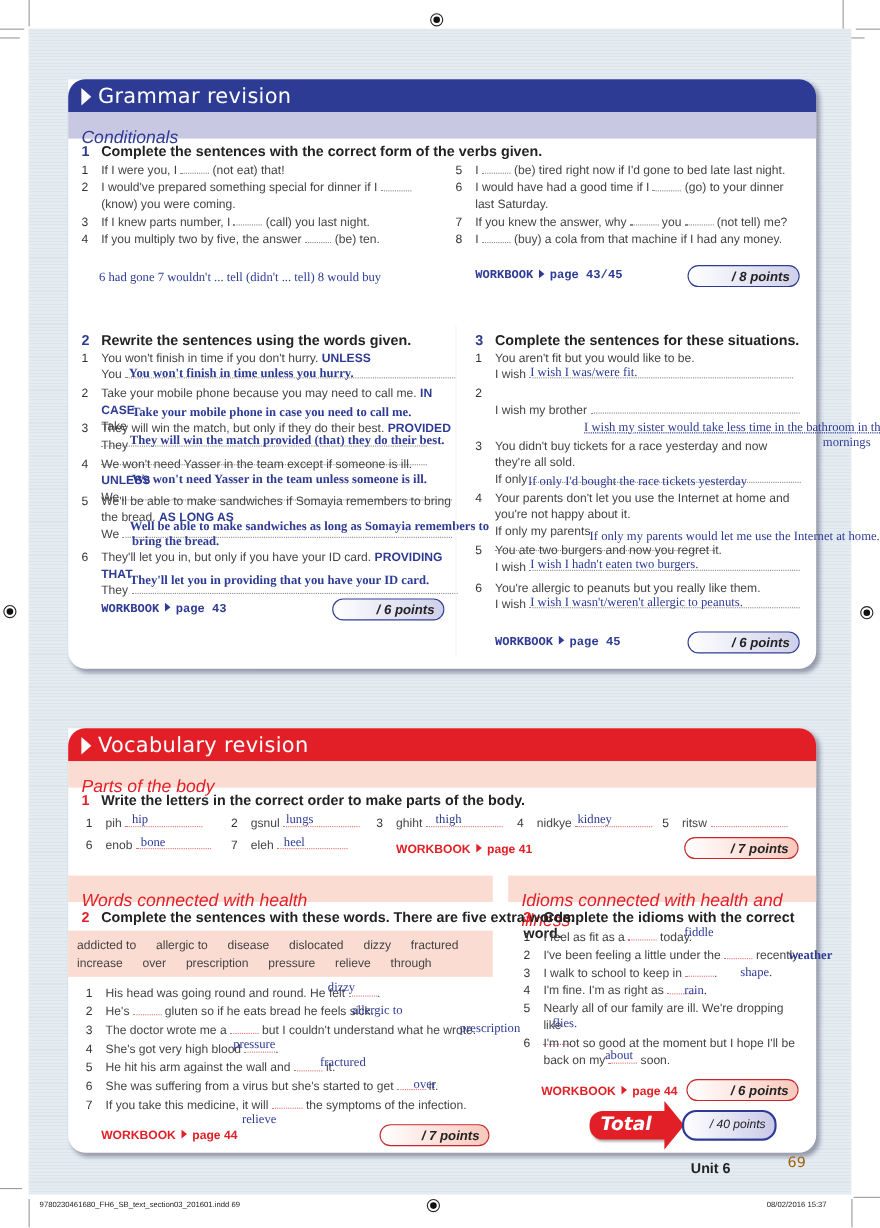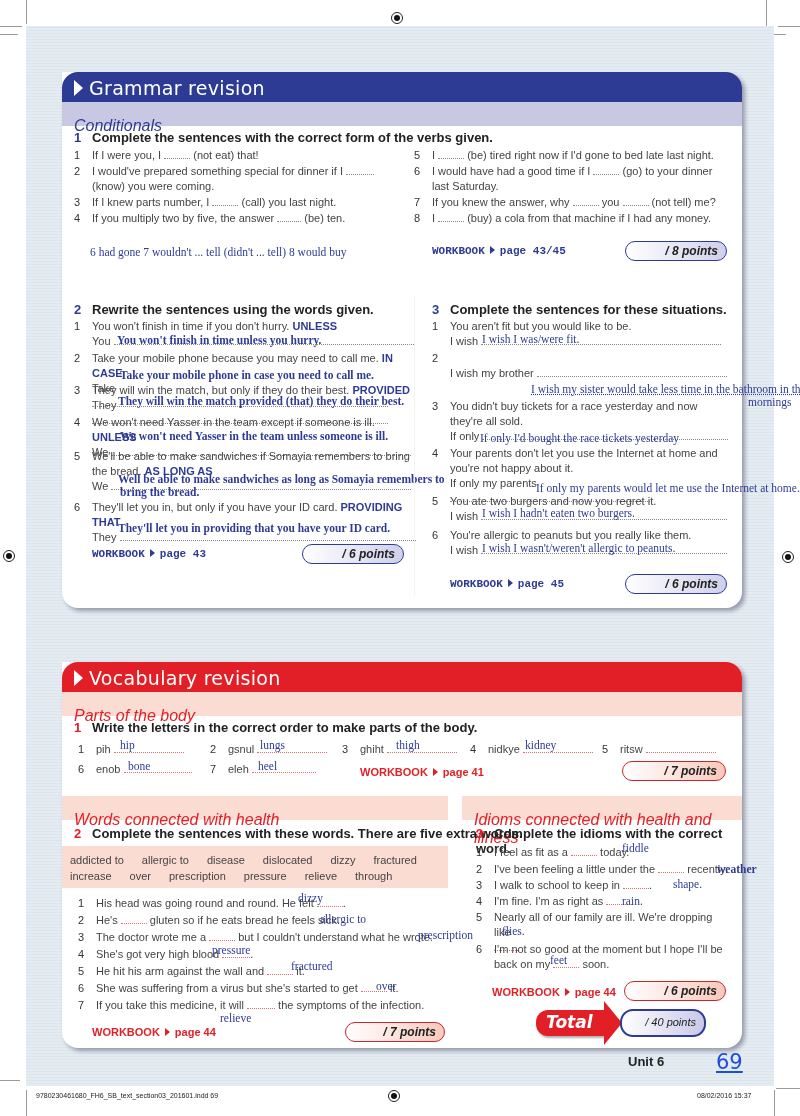--- a/index.html
+++ b/index.html
@@ -76,21 +76,21 @@
     box-shadow: 1px 2px 2px rgba(0,0,0,0.3);
   }
   .total-arrow::after { content: ""; position: absolute; right: -16px; top: -9px; border-top: 22px solid transparent; border-bottom: 22px solid transparent; border-left: 18px solid #e21f26; }
   .total-box {
     position: absolute; left: 84px; top: 7px; width: 86px; height: 28px; border-radius: 13px; border: 2px solid #2e3b95;
     background: linear-gradient(90deg, #fff 0%, #c9c9e8 100%); text-align: right; padding: 5px 8px 0 0;
     font-family: "Liberation Sans", sans-serif; font-style: italic; font-size: 11px; color: #222;
   }
 
   .unit { position: absolute; left: 628px; top: 1054px; font-family: "Liberation Sans", sans-serif; font-weight: bold; font-size: 13px; color: #222; }
-  .pageno { position: absolute; left: 716px; top: 1050px; font-family: "DejaVu Sans", sans-serif; font-size: 21px; color: #1d4ed8; text-decoration: underline; }
+  .pageno { position: absolute; left: 716px; top: 1050px; font-family: "DejaVu Sans", sans-serif; font-size: 13px; color: #a16207; }
   .slug { position: absolute; font-family: "Liberation Sans", sans-serif; font-size: 7px; color: #222; top: 1092px; }
 </style>
 </head>
 <body>
 
 <div class="crop" style="left:26px;top:0;width:1px;height:24px"></div>
 <div class="crop" style="left:0;top:26px;width:22px;height:1px"></div>
 <div class="crop" style="left:0;top:34px;width:18px;height:1px"></div>
 <div class="crop" style="left:766px;top:0;width:1px;height:28px"></div>
 <div class="crop" style="left:778px;top:26px;width:22px;height:1px"></div>
@@ -400,21 +400,21 @@
   <div class="item" style="left:414px;top:248px;width:250px">
     <span class="n">5</span>
       <span class="t"><span>Nearly all of our family are ill. We're dropping like</span><br><span class="blank" style="width:24px"></span></span>
   </div>
   <div class="ans" style="left:440px;top:263px">flies.</div>
 
   <div class="item" style="left:414px;top:280px;width:250px">
     <span class="n">6</span>
       <span class="t"><span>I'm not so good at the moment but I hope I'll be back on my</span> <span class="blank" style="width:26px"></span> <span>soon.</span></span>
   </div>
-  <div class="ans" style="left:488px;top:292px">feet</div>
+  <div class="ans" style="left:488px;top:292px">about</div>
 
   <div class="wb" style="left:430px;top:324px">
     <span>WORKBOOK</span><span class="arr"></span><span>page 44</span>
   </div>
   <div class="pts" style="left:562px;top:319px;width:102px">/ 6 points</div>
 </div>
 
 <div class="total-wrap">
   <div class="total-arrow">Total</div>
   <div class="total-box">/ 40 points</div>

